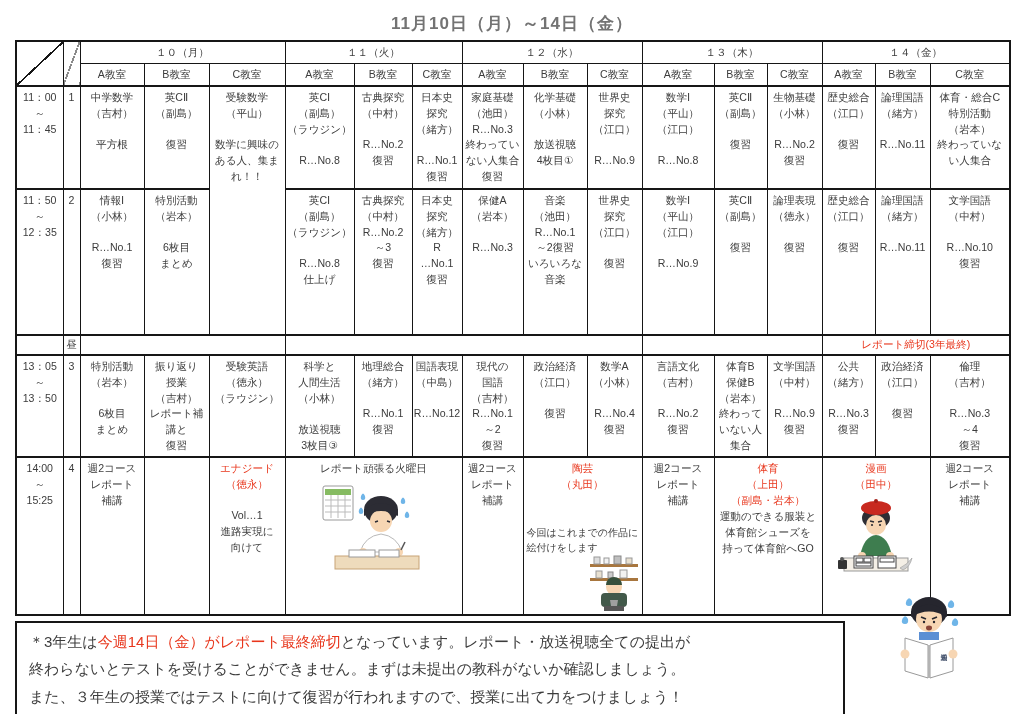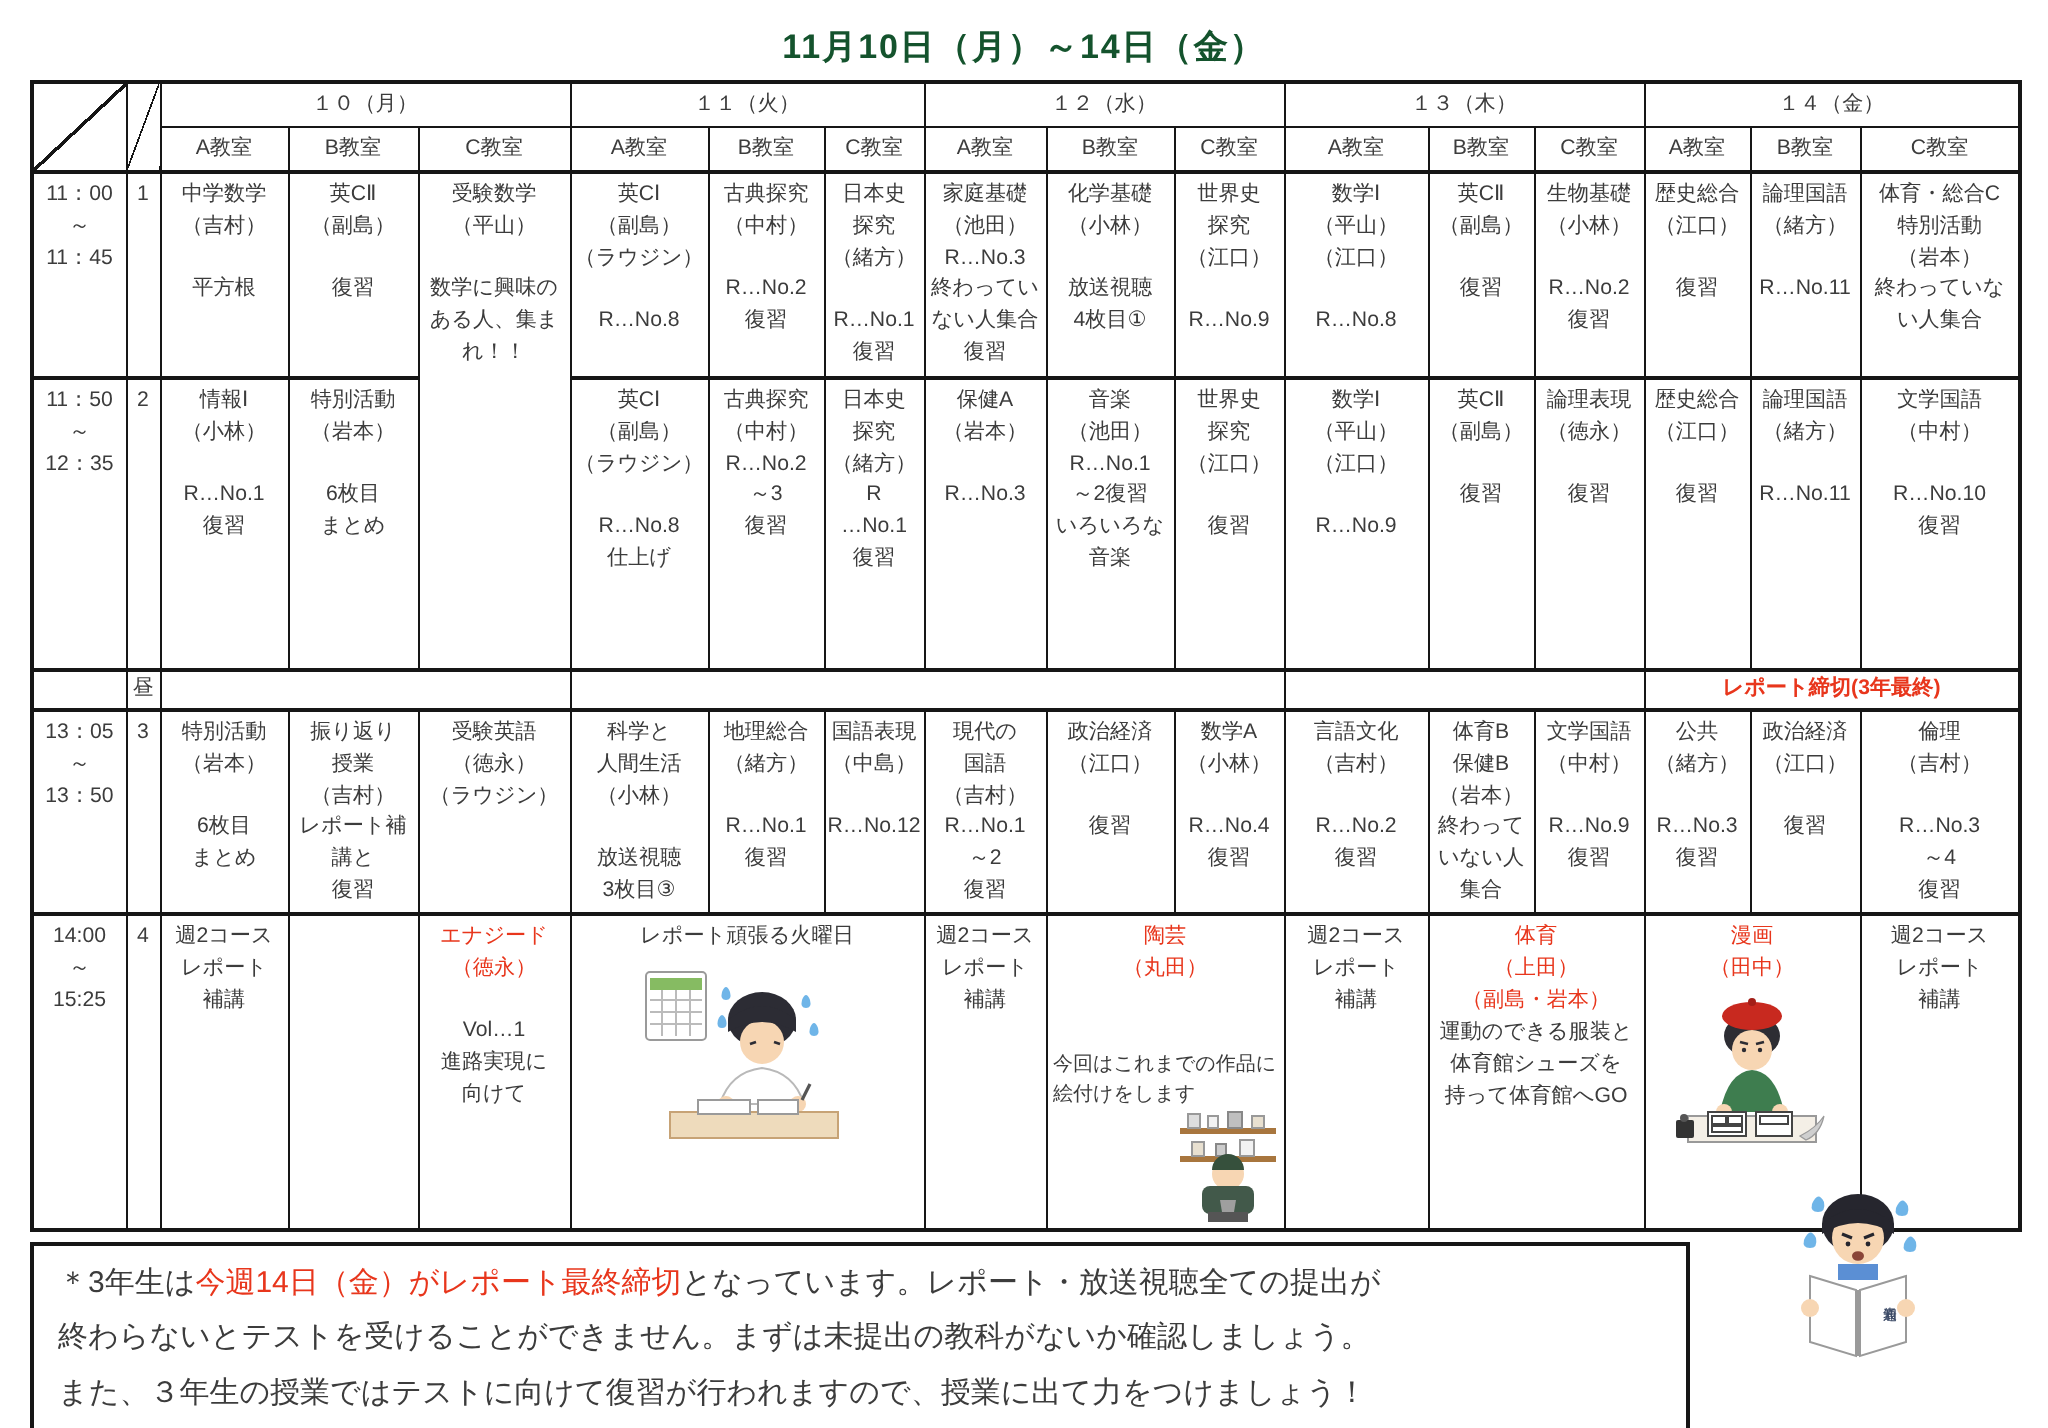--- a/index.html
+++ b/index.html
@@ -2,21 +2,21 @@
 <html style="--red: #e8361c; --text: #3c3c3c; --border: #161616;"><head>
 <meta charset="utf-8">
 <style>
   html,body{margin:0;padding:0;}
   body{
     width:1024px;height:714px;background:#ffffff;position:relative;
     font-family:"Liberation Sans","DejaVu Sans",sans-serif;
     color:#3c3c3c;overflow:hidden;
   }
   .title{
-    text-align:center;font-weight:bold;font-size:17px;color:#14532d;
+    text-align:center;font-weight:bold;font-size:17px;color:#737373;
     margin-top:12px;letter-spacing:1px;
   }
   table.tt{
     border-collapse:collapse;table-layout:fixed;
     margin:5px 0 0 15px;width:994px;
     border:2.5px solid #161616;
     padding-left:26px;
   }
   table.tt td{
     border:1px solid #161616;
@@ -33,21 +33,21 @@
   td.corner{
     padding:0;
     background:linear-gradient(to bottom right,transparent 48.6%,#161616 48.6%,#161616 51.4%,transparent 51.4%);
   }
   td.day{vertical-align:middle;font-size:12px;padding:1px;}
   td.room{vertical-align:middle;font-size:10.8px;padding:1px;}
   td.time{vertical-align:middle;font-size:11.2px;line-height:2.05;}
   td.num{vertical-align:middle;font-size:11px;padding:0;}
   tr.rlunch td{vertical-align:middle;padding:0 2px;}
   .red{color:var(--red,#e83a1e);text-align:center;}
-  .b{font-weight:bold;}
+  .b{font-weight:normal;}
   td.cmp{white-space:normal;position:relative;}
   .pre{white-space:pre-line;}
   .blk{display:block;}
   .gap{margin-top:15px;}
   .al{text-align:left;padding:0 2px;}
   .fs10{font-size:10px;margin-top:32px;}
   .vflex{display:flex;flex-direction:column;align-items:center;gap:3px;}
   .pot-abs{position:absolute;right:2px;bottom:2px;}
   .footer{
     box-sizing:border-box;margin:5px 0 0 15px;width:830px;

